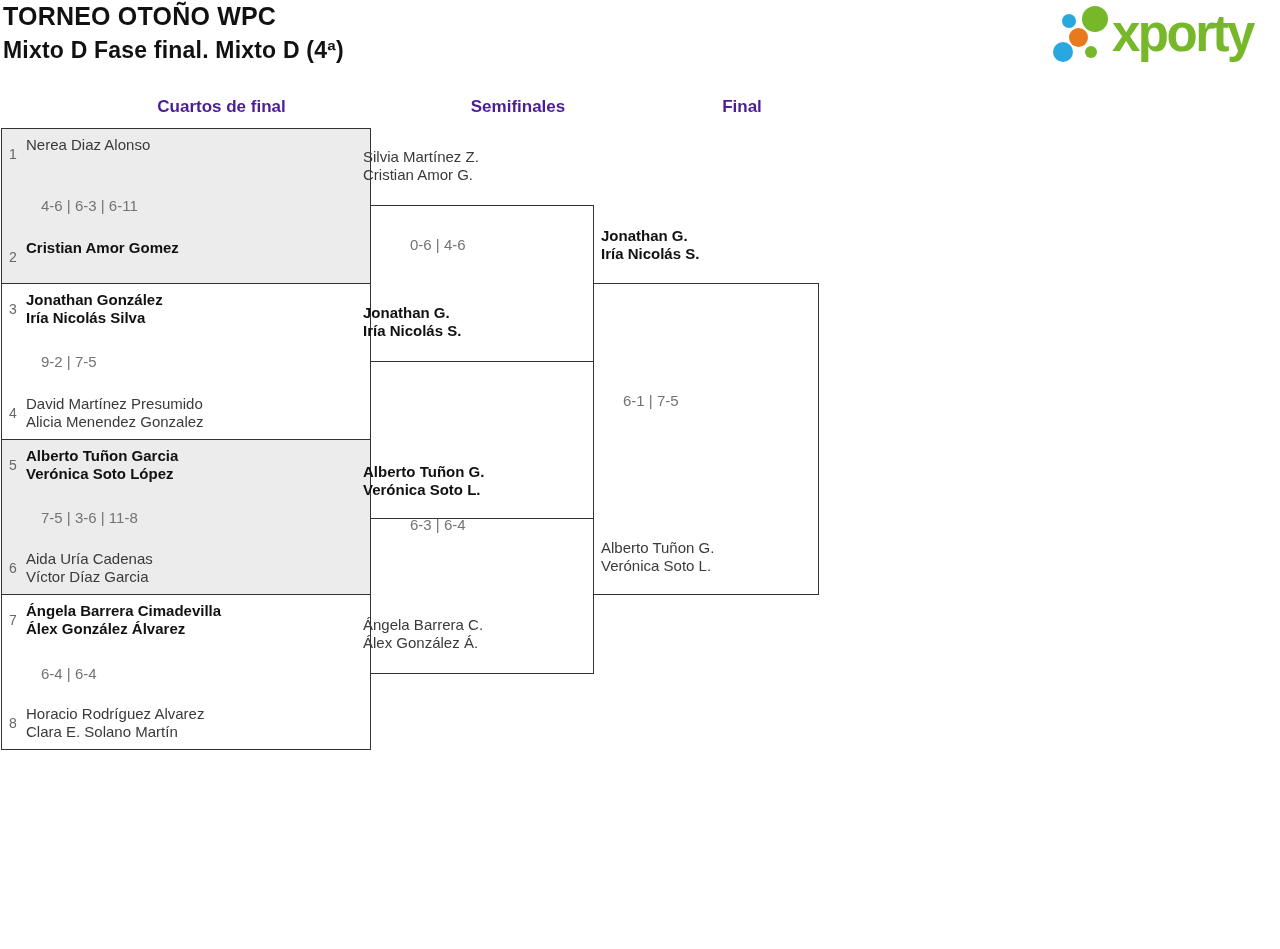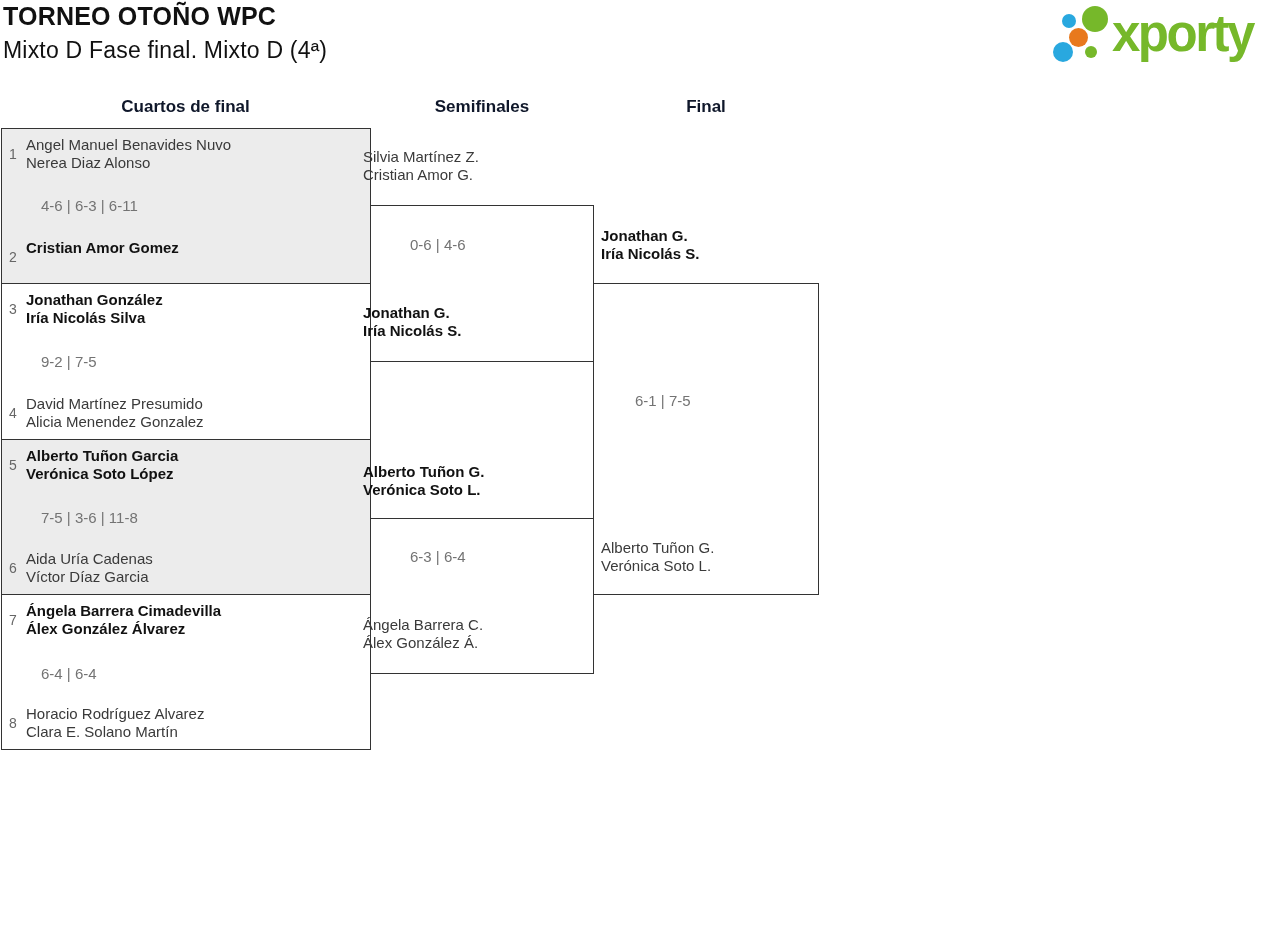--- a/index.html
+++ b/index.html
@@ -5,34 +5,34 @@
   html,body{margin:0;padding:0;background:#fff;}
   body{
     width:1280px;height:949px;position:relative;overflow:hidden;
     font-family:"Liberation Sans","DejaVu Sans",sans-serif;
     -webkit-font-smoothing:antialiased;
   }
   .abs{position:absolute;}
 
   
   .title1{left:3px;top:2px;font-size:25px;font-weight:700;color:#111;letter-spacing:.2px;}
-  .title2{left:3px;top:37px;font-size:23px;font-weight:400;color:#111;letter-spacing:.2px;}
+  .title2{left:3px;top:37px;font-size:23px;font-weight:700;color:#111;letter-spacing:.2px;}
 
   
   .logo-dot{border-radius:50%;}
   .dot-blue-sm {left:1062px;top:14px;width:14px;height:14px;background:#29a8df;}
   .dot-green-lg{left:1082px;top:6px;width:26px;height:26px;background:#76b82a;}
   .dot-orange  {left:1069px;top:28px;width:19px;height:19px;background:#e8791d;}
   .dot-green-sm{left:1085px;top:46px;width:12px;height:12px;background:#76b82a;}
   .dot-blue-lg {left:1053px;top:42px;width:20px;height:20px;background:#29a8df;}
   .wordmark{left:1112px;top:8px;width:168px;font-size:51px;font-weight:800;
             color:#76b82a;letter-spacing:-2.5px;line-height:52px;}
 
   
-  .round-hd{top:97px;height:20px;font-size:17px;font-weight:700;color:#0f172a;text-align:center;}
+  .round-hd{top:97px;height:20px;font-size:17px;font-weight:700;color:#4c1d95;text-align:center;margin-left:36px;}
   .hd-qf{left:0;width:371px;}
   .hd-sf{left:370px;width:224px;}
   .hd-f {left:593px;width:226px;}
 
   
   .box{box-sizing:border-box;border:1px solid #333;background:#fff;}
   .box.gray{background:#ececec;}
   .qf{left:1px;width:370px;height:156px;}
   .qf1{top:128px;} .qf2{top:283px;height:157px;} .qf3{top:439px;} .qf4{top:594px;}
   .sf{left:370px;width:224px;}
@@ -42,21 +42,21 @@
   
   .pair{width:336px;font-size:15px;line-height:18px;color:#3a3a3a;}
   .pair.winner{font-weight:700;color:#111;}
   .qf-pair{left:26px;}
   .sf-pair{left:363px;width:212px;}
   .f-pair{left:601px;width:212px;}
   .seed{left:5px;width:16px;text-align:center;font-size:14px;line-height:18px;color:#666;}
   .score{font-size:15px;line-height:16px;color:#737373;text-align:left;padding-left:40px;}
   .score-qf{left:1px;width:370px;}
   .score-sf{left:370px;width:268px;}
-  .score-f{left:595px;width:186px;}
+  .score-f{left:583px;width:186px;}
 </style>
 </head>
 <body>
 
 <div class="abs title1">TORNEO OTOÑO WPC</div>
 <div class="abs title2">Mixto D Fase final. Mixto D (4ª)</div>
 
 <div>
   <span class="abs logo-dot dot-blue-sm"></span>
   <span class="abs logo-dot dot-green-lg"></span>
@@ -74,21 +74,20 @@
 <div class="abs box qf qf2"></div>
 <div class="abs box qf qf3 gray"></div>
 <div class="abs box qf qf4"></div>
 
 <div class="abs box sf sf1"></div>
 <div class="abs box sf sf2"></div>
 <div class="abs box fin"></div>
 
 <div class="abs seed" style="top:145px">1</div>
 <div class="abs pair qf-pair" style="top:136px">
-  <div>Angel Manuel Benavides Nuvo</div>
   <div>Nerea Diaz Alonso</div>
 </div>
 <div class="abs score score-qf" style="top:198px">4-6 | 6-3 | 6-11</div>
 <div class="abs seed" style="top:248px">2</div>
 <div class="abs pair qf-pair winner" style="top:239px">
   <div>Cristian Amor Gomez</div>
 </div>
 
 <div class="abs seed" style="top:300px">3</div>
 <div class="abs pair qf-pair winner" style="top:291px">
@@ -133,21 +132,21 @@
 <div class="abs score score-sf" style="top:237px">0-6 | 4-6</div>
 <div class="abs pair sf-pair winner" style="top:304px">
   <div>Jonathan G.</div>
   <div>Iría Nicolás S.</div>
 </div>
 
 <div class="abs pair sf-pair winner" style="top:463px">
   <div>Alberto Tuñon G.</div>
   <div>Verónica Soto L.</div>
 </div>
-<div class="abs score score-sf" style="top:549px">6-3 | 6-4</div>
+<div class="abs score score-sf" style="top:517px">6-3 | 6-4</div>
 <div class="abs pair sf-pair" style="top:616px">
   <div>Ángela Barrera C.</div>
   <div>Álex González Á.</div>
 </div>
 
 <div class="abs pair f-pair winner" style="top:227px">
   <div>Jonathan G.</div>
   <div>Iría Nicolás S.</div>
 </div>
 <div class="abs score score-f" style="top:393px">6-1 | 7-5</div>

